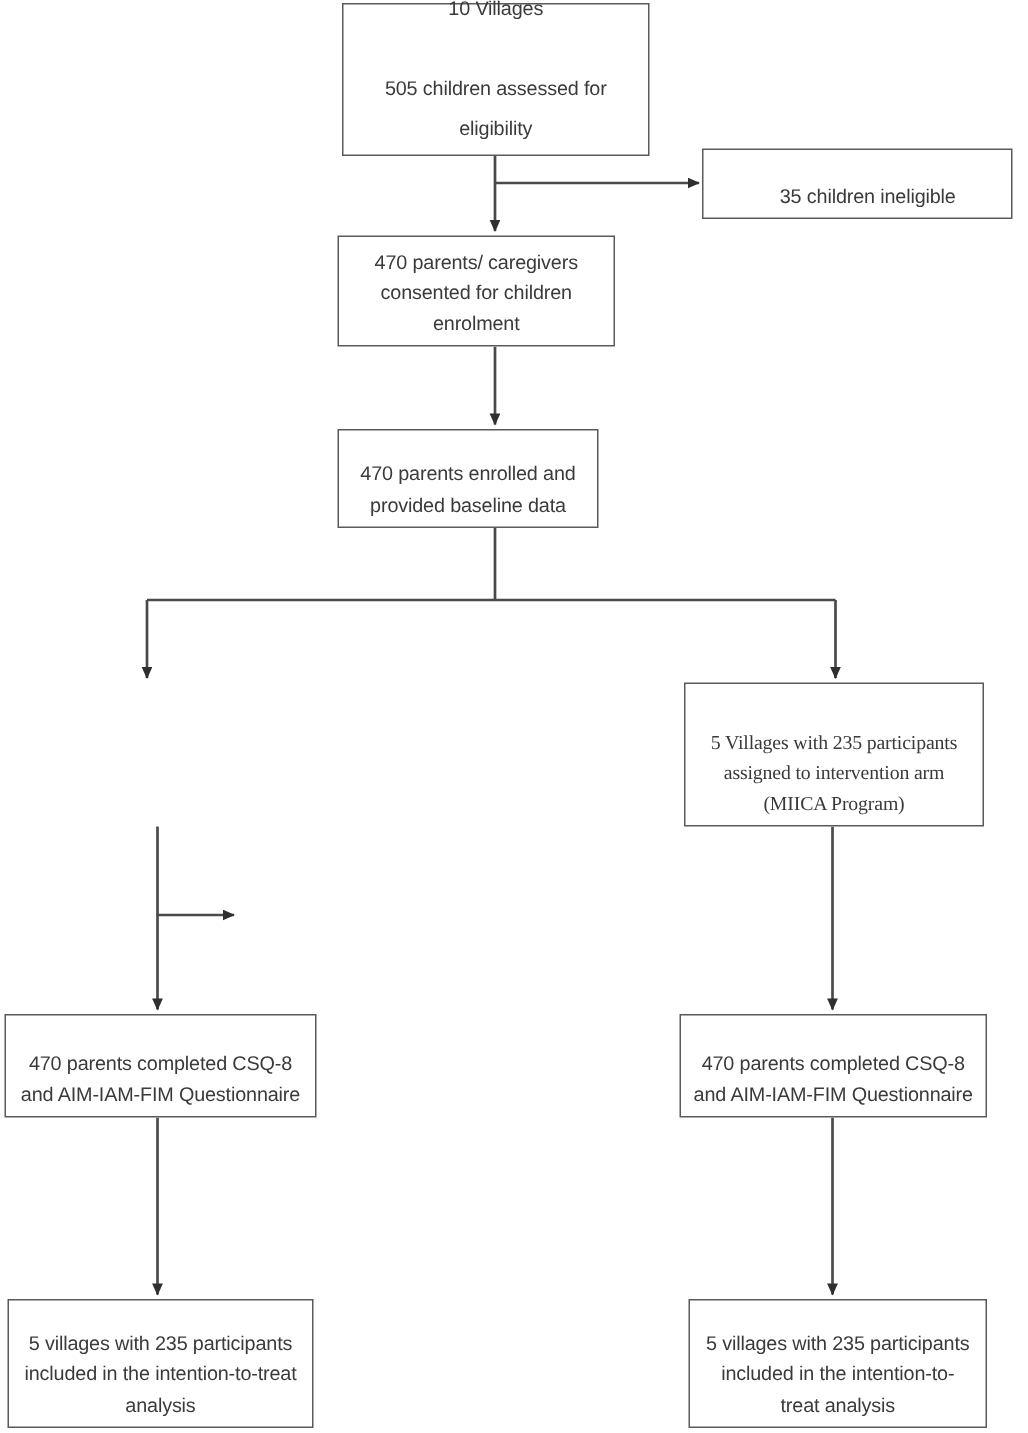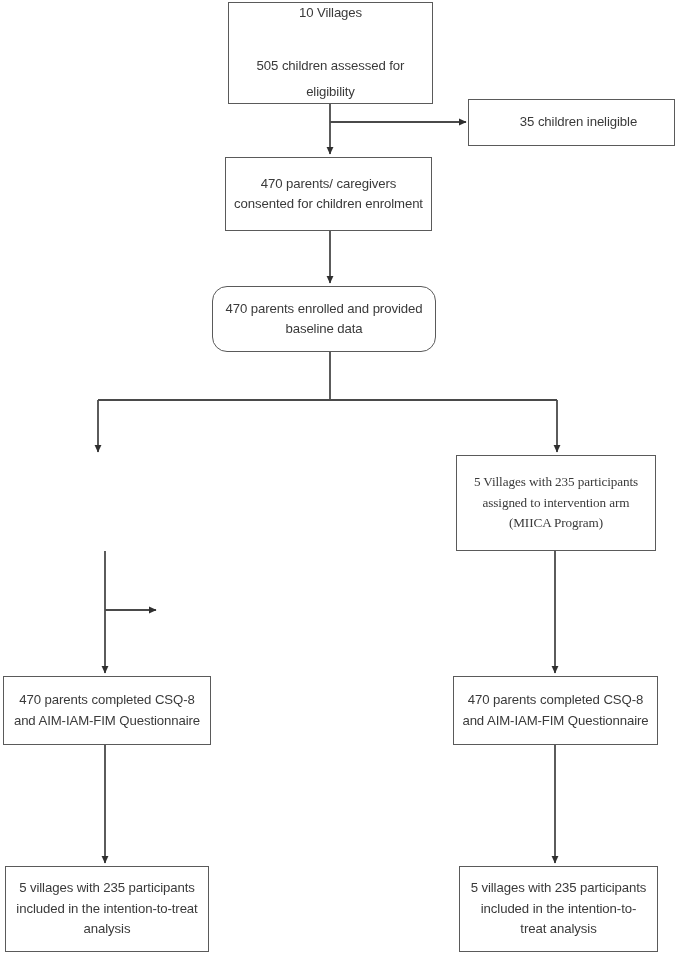--- a/index.html
+++ b/index.html
@@ -24,21 +24,21 @@
     width: 685px;
     height: 955px;
   }
   .node {
     position: absolute;
     box-sizing: border-box;
     border: 1.6px solid #5a5a5a;
     background: #ffffff;
     color: #3a3a3a;
     display: flex;
-    align-items: center;
+    align-items: flex-end;
     justify-content: center;
     text-align: center;
     font-size: 13.2px;
     line-height: 1.55;
     letter-spacing: -0.1px;
     padding: 4px 8px;
     z-index: 2;
   }
   .node .node-text {
     display: block;
@@ -85,25 +85,25 @@
   <div class="node spaced" style="left:228px; top:2px; width:205px; height:102px;">
     <span class="node-text">10 Villages
 
 505 children assessed for eligibility</span>
   </div>
 
   <div class="node" style="left:468px; top:99px; width:207px; height:47px;padding-left:22px;">
     <span class="node-text">35 children ineligible</span>
   </div>
 
-  <div class="node" style="left:225px; top:157px; width:207px; height:74px;">
+  <div class="node" style="left:225px; top:157px; width:185px; height:74px;">
     <span class="node-text">470 parents/ caregivers consented for children enrolment</span>
   </div>
 
-  <div class="node" style="left:212px; top:286px; width:224px; height:66px;border-radius:15px;">
+  <div class="node" style="left:225px; top:286px; width:174px; height:66px;">
     <span class="node-text">470 parents enrolled and provided baseline data</span>
   </div>
 
 
   <div class="node" style="left:456px; top:455px; width:200px; height:96px;font-family:Liberation Serif, serif;">
     <span class="node-text">5 Villages with 235 participants assigned to intervention arm (MIICA Program)</span>
   </div>
 
 
   <div class="node" style="left:3px; top:676px; width:208px; height:69px;">

